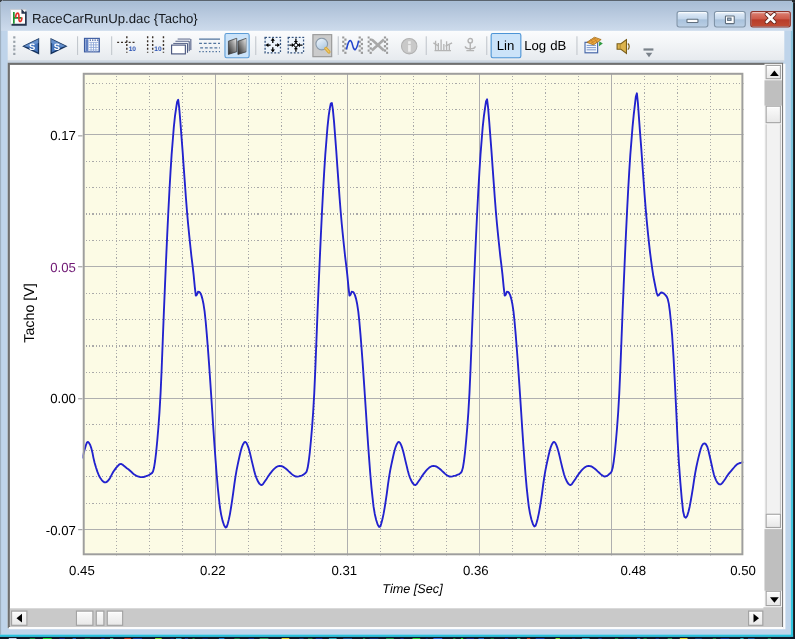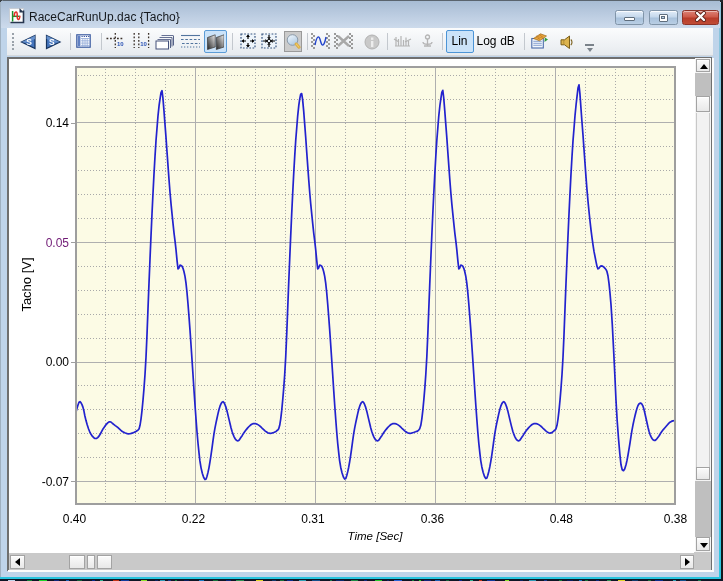--- a/index.html
+++ b/index.html
@@ -219,30 +219,30 @@
     <line x1="0" y1="272.5" x2="601" y2="272.5" stroke="#A9A9A9" stroke-width="1" stroke-dasharray="1 2" shape-rendering="crispEdges"></line>
     <line x1="0" y1="296.5" x2="601" y2="296.5" stroke="#AFAFAF" stroke-width="1" shape-rendering="crispEdges"></line>
     <line x1="0" y1="319.5" x2="601" y2="319.5" stroke="#A9A9A9" stroke-width="1" stroke-dasharray="1 2" shape-rendering="crispEdges"></line>
     <line x1="0" y1="343.5" x2="601" y2="343.5" stroke="#A9A9A9" stroke-width="1" stroke-dasharray="1 2" shape-rendering="crispEdges"></line>
     <line x1="0" y1="367.5" x2="601" y2="367.5" stroke="#A9A9A9" stroke-width="1" stroke-dasharray="1 2" shape-rendering="crispEdges"></line>
     <line x1="0" y1="391.5" x2="601" y2="391.5" stroke="#A9A9A9" stroke-width="1" stroke-dasharray="1 2" shape-rendering="crispEdges"></line>
     <line x1="0" y1="415.5" x2="601" y2="415.5" stroke="#AFAFAF" stroke-width="1" shape-rendering="crispEdges"></line>
     <polyline points="0.0,350.0 1.0,346.1 2.1,342.1 3.0,339.0 4.0,336.3 5.0,335.7 5.9,336.6 7.0,338.6 8.0,341.4 9.0,345.3 9.9,350.0 11.0,354.6 12.2,358.8 13.6,363.0 15.0,366.5 16.2,368.6 17.5,370.4 18.8,371.7 20.0,372.5 21.4,372.5 22.7,371.6 24.0,370.1 25.3,368.0 26.7,365.3 28.0,362.9 29.4,360.9 30.7,359.1 32.0,357.7 33.0,356.6 34.0,355.9 35.0,355.8 36.3,356.3 37.6,357.5 39.0,358.6 40.3,359.6 41.7,360.6 43.0,361.7 44.3,362.9 45.7,364.2 47.0,365.3 48.3,366.1 49.7,366.8 51.0,367.2 52.2,367.6 53.4,367.8 55.0,367.7 56.3,367.4 57.8,366.9 59.3,366.3 60.8,365.6 62.0,364.8 63.3,363.9 64.1,362.7 65.0,359.3 66.0,353.1 67.0,344.7 68.0,334.2 69.0,322.4 70.0,308.5 71.0,291.2 72.0,268.6 73.0,242.6 74.0,217.1 75.0,193.2 76.0,169.9 77.0,147.8 78.0,127.2 79.0,107.9 80.0,90.5 81.0,74.8 82.1,61.0 83.0,49.8 84.1,39.4 85.0,33.1 86.0,26.6 87.0,24.7 87.9,31.8 89.0,45.1 89.9,57.1 91.0,71.4 92.0,85.7 93.0,99.6 94.0,113.5 95.0,126.3 96.0,137.6 97.0,147.7 98.0,157.4 99.0,166.8 100.1,175.6 101.0,183.7 102.1,195.1 103.0,202.8 103.9,202.0 105.0,199.2 105.9,199.3 107.0,200.2 108.0,202.3 109.0,205.7 110.0,210.4 111.0,217.1 112.0,226.5 113.0,238.0 114.0,250.6 115.0,264.1 116.0,278.7 117.0,293.6 118.0,308.8 119.0,324.3 120.0,339.0 121.0,352.8 122.0,365.8 123.0,377.3 124.0,386.9 124.9,394.9 126.0,401.6 127.3,407.3 128.7,411.5 130.0,413.6 131.1,413.0 132.0,410.3 133.0,406.4 134.0,401.6 135.0,395.6 136.0,389.2 137.0,382.1 138.0,374.6 139.0,367.7 140.0,361.9 141.0,356.9 142.0,352.2 143.0,347.6 144.0,343.5 145.0,340.2 146.0,337.8 147.0,336.2 148.0,335.7 149.0,336.6 150.0,338.7 151.0,341.4 152.0,344.9 153.0,349.1 154.0,353.4 155.0,357.5 156.0,361.7 157.0,365.3 158.0,368.2 159.0,370.6 160.0,372.5 161.0,373.9 162.0,374.7 163.0,374.9 164.0,374.2 164.9,372.9 166.0,371.3 167.3,369.4 168.6,367.3 170.0,365.3 171.3,363.6 172.7,361.9 174.0,360.5 175.3,359.3 176.7,358.3 178.0,357.7 179.3,357.5 180.7,357.7 182.0,358.1 183.3,358.9 184.7,359.9 186.0,361.0 187.3,362.3 188.7,363.6 190.0,364.8 191.3,365.8 192.7,366.7 194.0,367.2 195.3,367.3 196.7,367.1 198.0,366.7 199.3,366.3 200.5,365.8 201.7,364.8 202.8,364.0 203.7,362.8 204.7,359.3 205.7,353.1 206.7,344.7 207.7,334.2 208.7,322.4 209.7,308.5 210.7,291.2 211.7,268.6 212.7,242.6 213.7,217.1 214.7,193.2 215.7,169.9 216.7,147.8 217.7,127.2 218.7,107.9 219.7,90.5 220.7,74.8 221.8,61.0 222.7,49.8 223.8,39.3 224.7,33.1 225.7,28.2 226.7,27.6 227.6,33.4 228.7,45.1 229.6,56.9 230.7,71.3 231.7,85.7 232.7,99.6 233.7,113.5 234.7,126.3 235.7,137.6 236.7,147.7 237.7,157.4 238.7,166.8 239.8,175.6 240.7,183.7 241.8,195.1 242.7,202.8 243.6,202.0 244.7,199.2 245.6,199.3 246.7,200.2 247.7,202.3 248.7,205.7 249.7,210.4 250.7,217.1 251.7,226.5 252.7,238.0 253.7,250.6 254.7,264.1 255.7,278.7 256.7,293.6 257.7,308.8 258.7,324.3 259.7,339.0 260.7,352.8 261.7,365.8 262.7,377.3 263.7,386.7 264.6,394.6 265.7,401.2 267.0,406.7 268.4,411.0 269.7,413.1 270.8,412.5 271.7,409.7 272.7,405.9 273.7,401.2 274.7,395.5 275.7,389.2 276.7,382.2 277.7,374.6 278.7,367.7 279.7,361.9 280.7,356.9 281.7,352.2 282.7,347.6 283.7,343.5 284.7,340.2 285.7,337.8 286.7,336.2 287.7,335.7 288.7,336.6 289.7,338.7 290.7,341.4 291.7,344.9 292.7,349.1 293.7,353.4 294.7,357.5 295.7,361.7 296.7,365.3 297.7,368.2 298.7,370.6 299.7,372.5 300.7,373.9 301.7,374.7 302.7,374.9 303.7,374.2 304.6,372.9 305.7,371.3 307.0,369.4 308.3,367.3 309.7,365.3 311.0,363.6 312.4,361.9 313.7,360.5 315.0,359.3 316.4,358.3 317.7,357.7 319.0,357.5 320.4,357.7 321.7,358.1 323.0,358.9 324.4,359.9 325.7,361.0 327.0,362.3 328.4,363.6 329.7,364.8 331.0,365.8 332.4,366.7 333.7,367.2 335.0,367.3 336.4,367.1 337.7,366.7 339.1,366.3 340.6,365.8 341.7,365.3 342.3,365.3 342.8,364.8 343.7,364.1 344.7,362.8 345.8,359.3 346.8,353.1 347.8,344.7 348.8,334.2 349.8,322.4 350.8,308.5 351.8,291.2 352.8,268.6 353.8,242.6 354.8,217.1 355.8,193.2 356.8,169.9 357.8,147.8 358.8,127.2 359.8,107.9 360.8,90.5 361.8,74.8 362.9,61.0 363.8,49.8 364.9,39.5 365.8,33.1 366.8,26.3 367.8,24.3 368.7,31.6 369.8,45.1 370.7,57.1 371.8,71.4 372.8,85.7 373.8,99.6 374.8,113.5 375.8,126.3 376.8,137.6 377.8,147.7 378.8,157.4 379.8,166.8 380.9,175.6 381.8,183.7 382.9,195.1 383.8,202.8 384.7,202.0 385.8,199.2 386.7,199.3 387.8,200.2 388.8,202.3 389.8,205.7 390.8,210.4 391.8,217.1 392.8,226.5 393.8,238.0 394.8,250.6 395.8,264.1 396.8,278.7 397.8,293.6 398.8,308.8 399.8,324.3 400.8,339.0 401.8,352.8 402.8,365.9 403.8,377.3 404.8,386.6 405.7,394.3 406.8,400.7 408.1,406.2 409.5,410.5 410.8,412.6 411.9,412.0 412.8,409.2 413.8,405.5 414.8,400.9 415.8,395.4 416.8,389.2 417.8,382.2 418.8,374.6 419.8,367.7 420.8,361.9 421.8,356.9 422.8,352.2 423.8,347.6 424.8,343.5 425.8,340.2 426.8,337.8 427.8,336.2 428.8,335.7 429.8,336.6 430.8,338.7 431.8,341.4 432.8,344.9 433.8,349.1 434.8,353.4 436.3,359.6 437.8,365.3 438.8,368.2 439.8,370.6 440.8,372.5 441.8,373.9 442.8,374.7 443.8,374.9 444.8,374.2 445.7,372.9 446.8,371.3 448.1,369.4 449.4,367.3 450.8,365.3 452.1,363.6 453.5,361.9 454.8,360.5 456.1,359.3 457.5,358.3 458.8,357.7 460.1,357.5 461.5,357.7 462.8,358.1 464.1,358.9 465.5,359.9 466.8,361.0 468.1,362.3 469.5,363.6 470.8,364.8 472.1,365.9 473.5,366.8 474.8,367.2 476.2,366.9 477.7,366.0 479.0,364.8 480.1,364.0 481.0,362.7 482.0,359.3 483.0,353.1 484.0,344.7 485.0,334.2 486.0,322.4 487.0,308.5 488.0,291.2 489.0,268.6 490.0,242.6 491.0,217.1 492.0,193.2 493.0,169.9 494.0,147.8 495.0,127.2 496.0,107.9 497.0,90.5 498.0,74.9 499.1,61.2 500.0,49.8 501.1,38.5 502.0,30.7 503.0,22.0 504.0,18.8 504.9,27.4 506.0,42.7 506.9,55.0 508.0,69.1 509.0,83.3 510.0,97.2 511.0,111.1 512.0,123.9 513.0,135.3 514.0,145.5 515.0,155.0 516.0,163.8 517.0,171.7 518.0,178.9 519.0,185.4 520.1,191.0 521.0,195.6 522.0,200.4 523.0,202.8 523.9,202.4 524.9,200.9 526.0,199.9 527.3,200.1 528.7,200.9 530.0,202.3 531.1,203.7 532.0,205.7 533.0,210.0 534.0,217.4 535.0,227.2 536.0,238.6 537.3,258.7 538.5,281.7 539.8,308.2 541.0,334.2 542.2,355.0 543.5,372.5 544.8,387.6 546.0,398.8 547.2,403.8 548.5,404.7 549.7,403.1 551.0,398.8 552.0,394.4 553.0,389.0 554.0,383.2 555.0,377.0 556.0,370.3 557.0,364.1 558.0,358.8 559.0,354.1 560.0,349.8 561.0,345.8 562.0,342.2 563.0,339.5 564.3,337.5 565.5,337.1 566.7,337.8 568.0,340.2 569.0,343.5 570.0,347.8 571.0,352.2 572.0,356.7 573.0,361.3 574.0,365.3 575.0,368.3 576.0,370.7 577.0,372.5 578.0,373.7 579.0,374.3 580.0,374.4 581.0,373.8 581.9,372.7 583.0,371.3 584.3,369.5 585.6,367.3 587.0,365.3 588.3,363.6 589.7,362.0 591.0,360.5 592.3,359.0 593.7,357.4 595.0,356.2 596.4,355.4 597.8,354.9 599.0,354.6 600.1,354.1" fill="none" stroke="#2222CE" stroke-width="1.7" stroke-linejoin="round" stroke-linecap="round"></polyline>
     <rect x="1" y="1" width="599" height="437" fill="none" stroke="#9E9E9E" stroke-width="2"></rect>
   </svg>
-<div style="position:absolute;right:654px;top:116.0px;width:60px;text-align:right;font-size:12px;color:#000;">0.14</div>
+<div style="position:absolute;right:654px;top:116.0px;width:60px;text-align:right;font-size:12px;color:#000;">0.17</div>
 <div style="position:absolute;right:654px;top:235.5px;width:60px;text-align:right;font-size:12px;color:#701a75;">0.05</div>
 <div style="position:absolute;right:654px;top:355.0px;width:60px;text-align:right;font-size:12px;color:#000;">0.00</div>
 <div style="position:absolute;right:654px;top:474.5px;width:60px;text-align:right;font-size:12px;color:#000;">-0.07</div>
-<div style="position:absolute;left:54.5px;top:512px;width:40px;text-align:center;font-size:12px;color:#000;">0.40</div>
+<div style="position:absolute;left:54.5px;top:512px;width:40px;text-align:center;font-size:12px;color:#000;">0.45</div>
 <div style="position:absolute;left:173.5px;top:512px;width:40px;text-align:center;font-size:12px;color:#000;">0.22</div>
 <div style="position:absolute;left:293.0px;top:512px;width:40px;text-align:center;font-size:12px;color:#000;">0.31</div>
 <div style="position:absolute;left:412.5px;top:512px;width:40px;text-align:center;font-size:12px;color:#000;">0.36</div>
-<div style="position:absolute;left:533.0px;top:512px;width:40px;text-align:right;font-size:12px;color:#000;">0.48</div>
-<div style="position:absolute;left:655.5px;top:512px;width:40px;text-align:center;font-size:12px;color:#000;">0.38</div>
+<div style="position:absolute;left:564px;top:512px;width:40px;text-align:left;font-size:12px;color:#000;">0.48</div>
+<div style="position:absolute;left:655.5px;top:512px;width:40px;text-align:center;font-size:12px;color:#000;">0.50</div>
 <div style="position:absolute;left:70.5px;top:122.5px;width:4.5px;height:1px;background:#9E9E9E;"></div>
 <div style="position:absolute;left:70.5px;top:242px;width:4.5px;height:1px;background:#9E9E9E;"></div>
 <div style="position:absolute;left:70.5px;top:361.5px;width:4.5px;height:1px;background:#9E9E9E;"></div>
 <div style="position:absolute;left:70.5px;top:481px;width:4.5px;height:1px;background:#9E9E9E;"></div>
 <div style="position:absolute;left:295px;top:530px;width:160px;text-align:center;font-size:11.5px;color:#000;font-style:italic;">Time [Sec]</div>
 <div style="position:absolute;left:-39px;top:277px;width:130px;text-align:center;font-size:13px;color:#000;transform:rotate(-90deg);">Tacho [V]</div>
 <div style="position:absolute;left:695px;top:58px;width:16px;height:494px;background:#F4F4F4;"></div>
 <div style="position:absolute;left:696px;top:59px;width:14px;height:13px;background:linear-gradient(#FBFBFB,#E8E8E8);border:1px solid #A3A3A3;box-shadow:inset 0 1px 0 #fff;"></div>
 <div style="position:absolute;left:699.5px;top:63.5px;width:0;height:0;border-left:4px solid transparent;border-right:4px solid transparent;border-bottom:5px solid #000;"></div>
 <div style="position:absolute;left:695px;top:73px;width:16px;height:23px;background:#BFBFBF;"></div>

